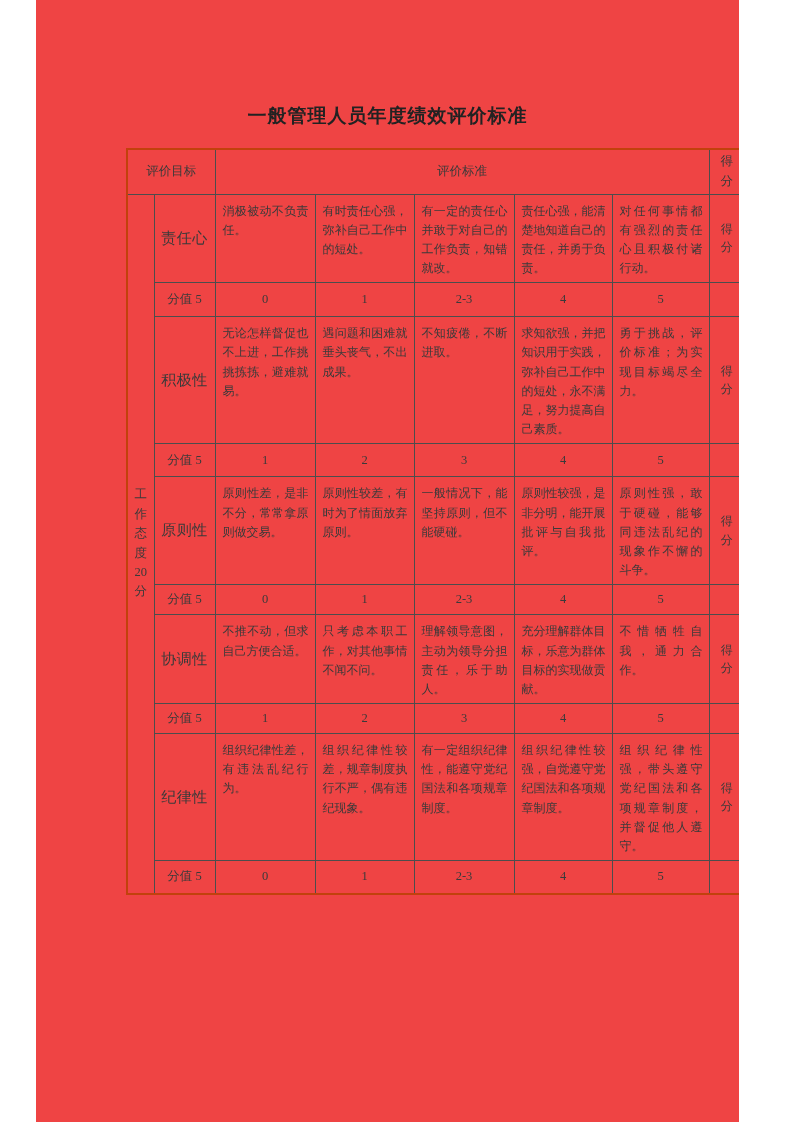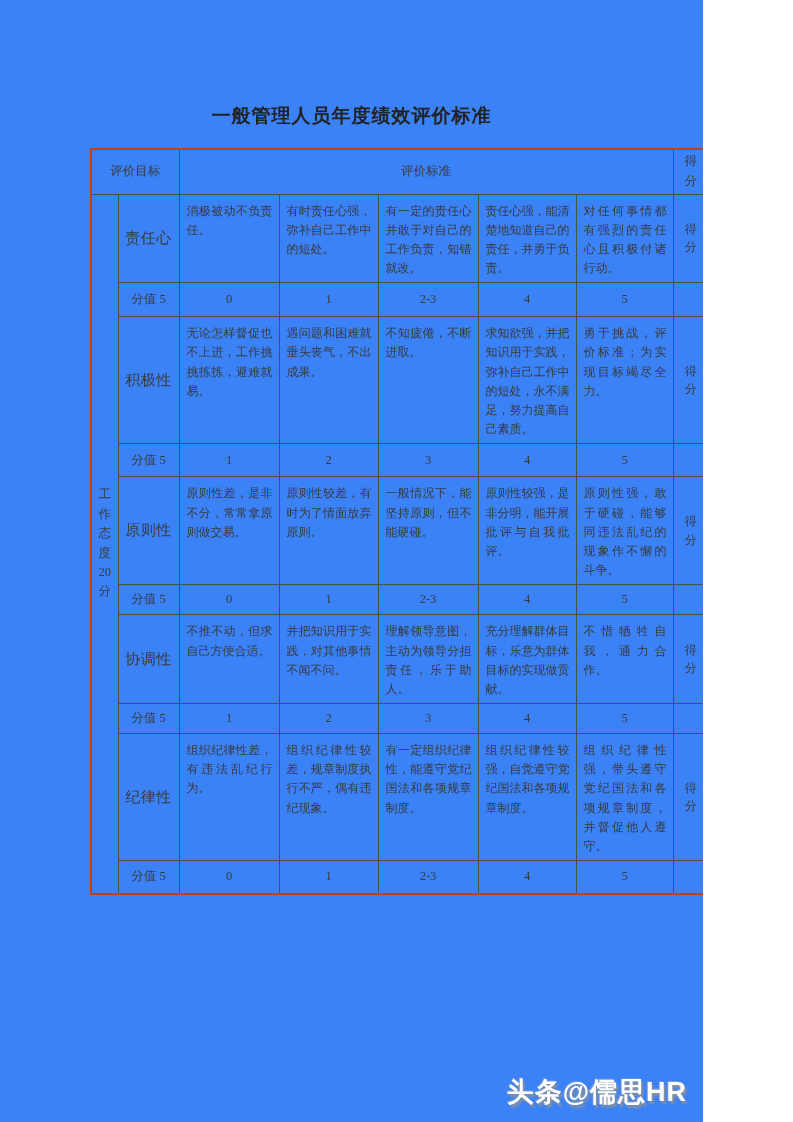--- a/index.html
+++ b/index.html
@@ -4,24 +4,25 @@
 <style>
   html, body {
     margin: 0;
     padding: 0;
     background: #ffffff;
   }
   .page {
     position: relative;
     width: 703px;
     height: 1122px;
-    background: #3b82f6;
+    background: #ef4444;
     overflow: hidden;
     font-family: "Liberation Serif", "DejaVu Serif", serif;
     color: #3a3a3a;
+    margin-left: 36px;
   }
   .doc-title {
     position: absolute;
     top: 103px;
     left: 0;
     width: 100%;
     text-align: center;
     font-family: "Liberation Sans", "DejaVu Sans", sans-serif;
     font-weight: bold;
     font-size: 19px;
@@ -237,21 +238,21 @@
       <td class="val">5</td>
       <td class="score-cell"></td>
     </tr>
 
     <tr style="height:84px">
       <td class="crit-name">协调性</td>
       <td class="std">
             <div class="jt">不推不动，但求自己方便合适。</div>
           </td>
       <td class="std">
-            <div class="jt">并把知识用于实践，对其他事情不闻不问。</div>
+            <div class="jt">只考虑本职工作，对其他事情不闻不问。</div>
           </td>
       <td class="std">
             <div class="jt">理解领导意图，主动为领导分担责任，乐于助人。</div>
           </td>
       <td class="std">
             <div class="jt">充分理解群体目标，乐意为群体目标的实现做贡献。</div>
           </td>
       <td class="std">
             <div class="jt">不惜牺牲自我，通力合作。</div>
           </td>
@@ -295,14 +296,13 @@
       <td class="val">0</td>
       <td class="val">1</td>
       <td class="val">2-3</td>
       <td class="val">4</td>
       <td class="val">5</td>
       <td class="score-cell"></td>
     </tr>
   </tbody>
     </table>
 
-  <div class="watermark">头条@儒思HR</div>
 </div>
 
 </body></html>

